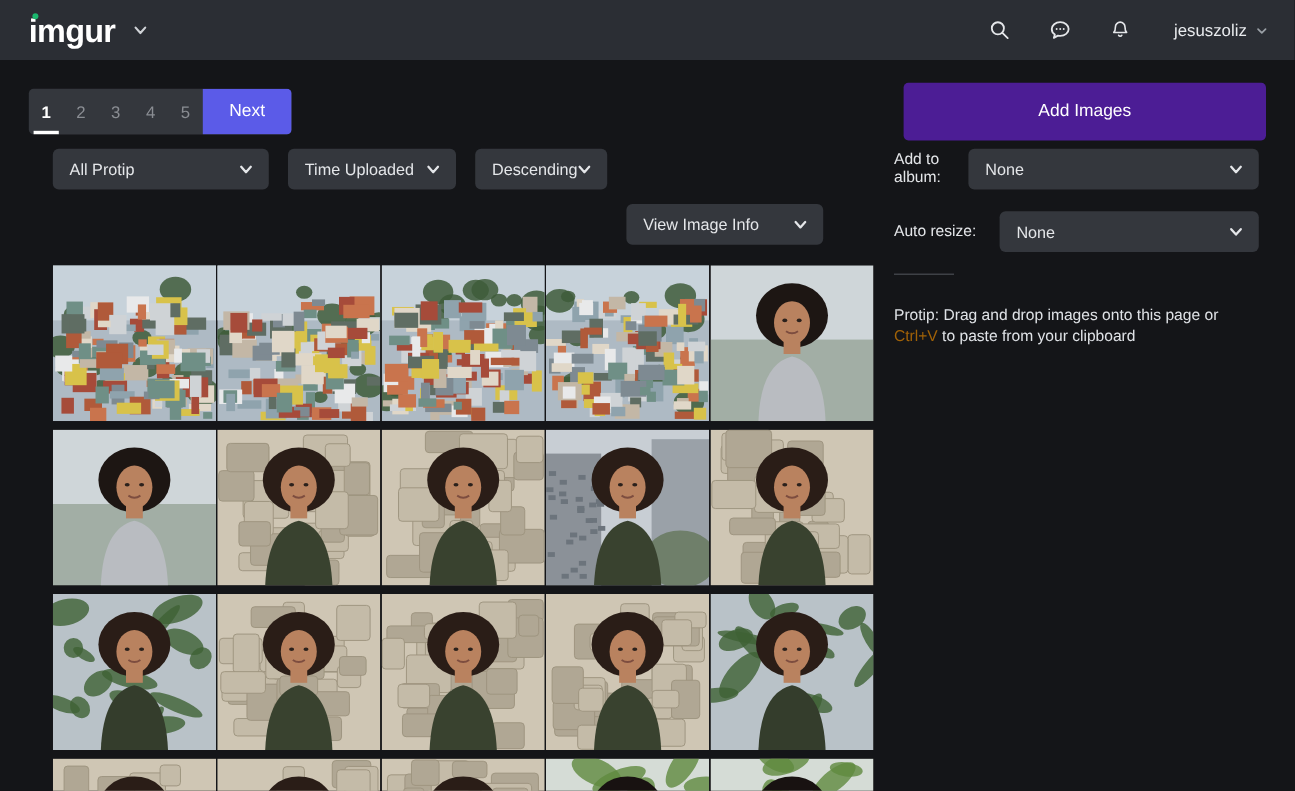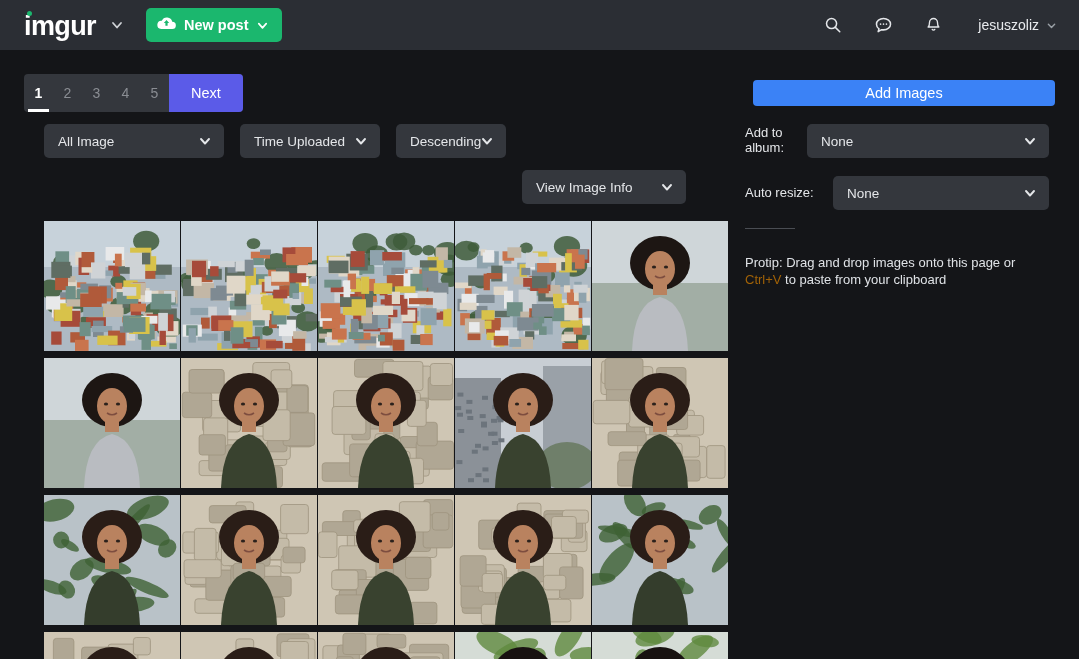--- a/index.html
+++ b/index.html
@@ -122,22 +122,22 @@
     display: flex;
     align-items: center;
     justify-content: center;
     padding: 0 22px;
     cursor: pointer;
   }
 
   .add-images-btn {
     margin-left: auto;
     width: 302px;
-    height: 26px;
-    background: #3b82f6;
+    height: 48px;
+    background: #4c1d95;
     color: #ffffff;
     border: none;
     border-radius: 4px;
     font-size: 14.5px;
     font-family: inherit;
     cursor: pointer;
   }
 
   
   .content { display: flex; }
@@ -225,34 +225,20 @@
       <span class="dot"></span>
       <span>imgur</span>
     </div>
     <span class="logo-caret">
       <svg class="caret-svg" width="14" height="14" viewBox="0 0 14 14" fill="none" stroke="currentColor" stroke-width="1.8" stroke-linecap="round" stroke-linejoin="round">
           <polyline points="3,5 7,9.5 11,5"></polyline>
         </svg>
     </span>
   </div>
 
-  <button class="newpost-btn">
-    <span>
-      <svg width="19" height="15" viewBox="0 0 24 19" fill="#ffffff">
-        <path d="M19.3 7.3A7 7 0 0 0 6 6.1 5.2 5.2 0 0 0 5.2 16.5h14a4.6 4.6 0 0 0 .1-9.2z"></path>
-        <path d="M12 5.2l3.4 3.6h-2v3.6h-2.8V8.8h-2z" fill="#1bb76e"></path>
-      </svg>
-    </span>
-    <span class="label">New post</span>
-    <span style="color:#fff;display:flex;">
-      <svg class="caret-svg" width="13" height="13" viewBox="0 0 14 14" fill="none" stroke="currentColor" stroke-width="1.8" stroke-linecap="round" stroke-linejoin="round">
-          <polyline points="3,5 7,9.5 11,5"></polyline>
-        </svg>
-    </span>
-  </button>
 
   <div class="header-right">
     <span class="hdr-icon">
       <svg width="18" height="18" viewBox="0 0 20 20" fill="none" stroke="currentColor" stroke-width="1.7" stroke-linecap="round">
         <circle cx="8.4" cy="8.4" r="5.6"></circle>
           <line x1="12.6" y1="12.6" x2="17.5" y2="17.5"></line>
       </svg>
     </span>
     <span class="hdr-icon">
       <svg width="19" height="19" viewBox="0 0 20 20" fill="none" stroke="currentColor" stroke-width="1.6" stroke-linecap="round" stroke-linejoin="round">
@@ -295,21 +281,21 @@
     </div>
 
     <button class="add-images-btn">Add Images</button>
   </div>
 
   <div class="content">
 
     <div class="left-col">
       <div class="filters">
         <div class="select w-filter-1">
-          <span class="sel-label">All Image</span>
+          <span class="sel-label">All Protip</span>
           <span class="sel-caret" style="color:#e4e6e9;">
             <svg class="caret-svg" width="14" height="14" viewBox="0 0 14 14" fill="none" stroke="currentColor" stroke-width="1.9" stroke-linecap="round" stroke-linejoin="round">
                 <polyline points="3,5 7,9.5 11,5"></polyline>
               </svg>
           </span>
         </div>
         <div class="select w-filter-2">
           <span class="sel-label">Time Uploaded</span>
           <span class="sel-caret" style="color:#e4e6e9;">
             <svg class="caret-svg" width="14" height="14" viewBox="0 0 14 14" fill="none" stroke="currentColor" stroke-width="1.9" stroke-linecap="round" stroke-linejoin="round">

